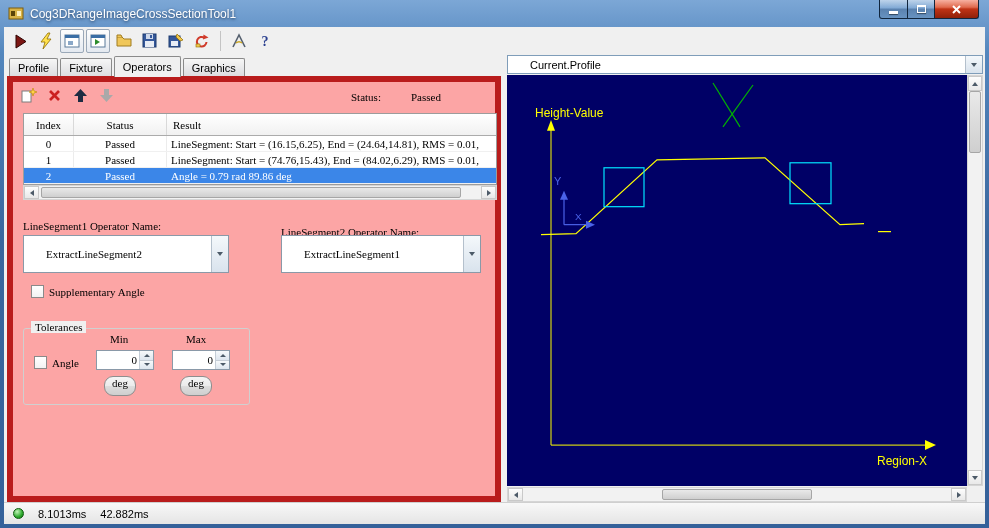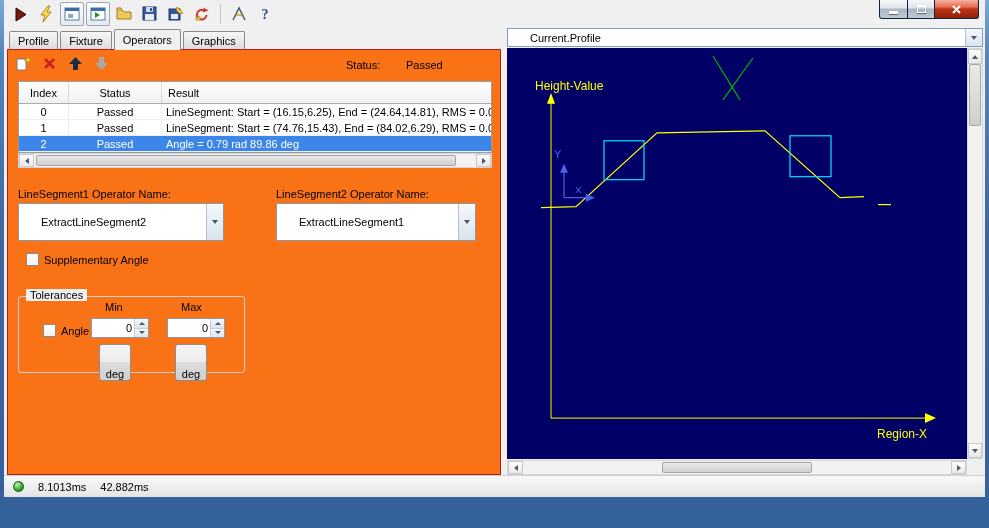--- a/index.html
+++ b/index.html
@@ -32,21 +32,21 @@
   .tseparator { width:1px; height:20px; background:#c4c4c4; margin:0 4px; }
 
   .content-row { flex:1; min-height:0; display:flex; }
 
   
   .left-col { width:497px; display:flex; flex-direction:column; padding-left:3px; }
   .tabstrip { height:21px; display:flex; align-items:flex-end; padding-left:2px; position:relative; z-index:2; }
   .tab { height:18px; padding:0 8px; margin-right:2px; display:flex; align-items:center;
     background:linear-gradient(#f6f6f6,#dddde0); border:1px solid #8a8a8a; border-bottom:none; border-radius:2px 2px 0 0; }
   .tab.active { height:21px; background:#f0f0f0; margin-bottom:-1px; position:relative; z-index:3; }
-  .tabpage { flex:1; border:1px solid #b91c1c; background:#f97316; position:relative; }
+  .tabpage { flex:1; border:6px solid #b91c1c; background:#fca5a5; position:relative;font-family:Liberation Serif, serif; }
 
   .op-toolbar { position:absolute; top:4px; left:6px; display:flex; gap:7px; }
   .op-tbtn { width:19px; height:19px; display:flex; align-items:center; justify-content:center; }
   .op-status-label { position:absolute; left:338px; top:9px; }
   .op-status-value { position:absolute; left:398px; top:9px; }
 
   .op-table { position:absolute; left:10px; top:31px; width:474px; border:1px solid #9c9c9c; background:#fff; }
   .tr { display:grid; grid-template-columns:50px 93px 1fr; }
   .op-table .thead { height:22px; background:linear-gradient(#ffffff,#f1f1f1); border-bottom:1px solid #ababab; }
   .th { display:flex; align-items:center; border-right:1px solid #d9d9d9; padding-left:6px; }
@@ -90,42 +90,52 @@
   .groupbox-legend { position:absolute; top:-8px; left:7px; background:#f0f0f0; padding:0 4px; }
 
   .spinbox { position:absolute; width:58px; height:20px; border:1px solid #8a99a8; background:#fff; display:flex; }
   .spin-input { flex:1; border:none; outline:none; text-align:right; padding-right:2px; font:inherit; min-width:0; }
   .spin-btns { width:14px; display:flex; flex-direction:column; border-left:1px solid #c5cdd6; }
   .spin-btn { flex:1; background:linear-gradient(#f7f9fb,#dde5ee); border-bottom:1px solid #c5cdd6; display:flex; align-items:center; justify-content:center; }
   .spin-btn:last-child { border-bottom:none; }
   .spin-btn .arr-up { border-bottom-width:3.5px; border-left-width:3px; border-right-width:3px; }
   .spin-btn .arr-down { border-top-width:3.5px; border-left-width:3px; border-right-width:3px; }
 
-  .btn { position:absolute; width:32px; height:37px; border:1px solid #8e8e8e; border-radius:3px;
-    background:linear-gradient(#f5f5f5 0%,#ebebeb 49%,#dddddd 50%,#cfcfcf 100%); display:flex; align-items:flex-end; justify-content:center; }
+  .btn { position:absolute; width:32px; height:20px; border:1px solid #8e8e8e; border-radius:9px;
+    background:linear-gradient(#f5f5f5 0%,#ebebeb 49%,#dddddd 50%,#cfcfcf 100%); display:flex; align-items:flex-start; justify-content:center; }
 
   
   .right-col { flex:1; min-width:0; display:flex; flex-direction:column; padding:0 2px 0 6px; }
   .profile-combo { height:19px; background:#fff; border:1px solid #7f9db9; display:flex; align-items:center; }
   .graphics-wrap { flex:1; min-height:0; display:flex; margin-top:1px; }
   .graphics-svg { flex:1; min-width:0; background:#000066; }
   .right-hscroll { margin-right:16px; margin-top:1px; }
   .right-hscroll .sb-thumb { left:50%; margin-left:-75px; width:150px; }
 
   
   .statusbar { height:22px; display:flex; align-items:center; gap:14px; padding:0 9px;
     background:linear-gradient(#f8f8f8,#e5e5e5); border-top:1px solid #cfcfcf; }
   .status-dot { width:11px; height:11px; border-radius:50%; border:1px solid #0d5a0d;
     background:radial-gradient(circle at 35% 30%, #c2f3b8, #2daa2d 60%, #156e15); }
 </style>
 </head>
 <body>
 
 <div class="window">
 
+  <div class="titlebar">
+    <span>
+      <svg width="16" height="16">
+          <rect x="1" y="3" width="14" height="11" fill="#d8b346" stroke="#7a5c10"></rect>
+          <rect x="3" y="6" width="4" height="5" fill="#5a4408"></rect>
+          <rect x="9" y="6" width="4" height="5" fill="#fdf0c0"></rect>
+        </svg>
+    </span>
+    <span class="title-text">Cog3DRangeImageCrossSectionTool1</span>
+  </div>
   <div class="window-buttons">
     <div class="wbtn min">
         <div class="glyph-min"></div>
       </div>
     <div class="wbtn max">
         <div class="glyph-max"></div>
       </div>
     <div class="wbtn close">
       <svg width="11" height="11">
           <line x1="2" y1="2" x2="9" y2="9" stroke="#fff" stroke-width="2"></line>
@@ -285,38 +295,38 @@
               </div>
           </div>
 
           <span class="label-abs" style="left:10px; top:138px;">LineSegment1 Operator Name:</span>
           <div class="combo" style="left:10px; top:153px; width:206px;">
             <span class="combo-text">ExtractLineSegment2</span>
             <div class="combo-btn">
                 <div class="arr-down"></div>
               </div>
           </div>
-          <span class="label-abs" style="left:268px; top:138px;">LineSegment2 Operator Name:</span>
+          <span class="label-abs" style="left:268px; top:144px;">LineSegment2 Operator Name:</span>
           <div class="combo" style="left:268px; top:153px; width:200px;">
             <span class="combo-text">ExtractLineSegment1</span>
             <div class="combo-btn">
                 <div class="arr-down"></div>
               </div>
           </div>
 
           <div class="checkline" style="left:18px; top:203px;">
             <span class="checkbox"></span>
             <span>Supplementary Angle</span>
           </div>
 
           <div class="groupbox">
             <span class="groupbox-legend">Tolerances</span>
             <span class="label-abs" style="left:86px; top:4px;">Min</span>
             <span class="label-abs" style="left:162px; top:4px;">Max</span>
-            <div class="checkline" style="left:24px; top:27px;">
+            <div class="checkline" style="left:10px; top:27px;">
               <span class="checkbox"></span>
               <span>Angle</span>
             </div>
             <div class="spinbox" style="left:72px; top:21px;">
               <input class="spin-input" value="0" style="">
               <div class="spin-btns">
                 <div class="spin-btn">
                     <div class="arr-up"></div>
                   </div>
                 <div class="spin-btn">

